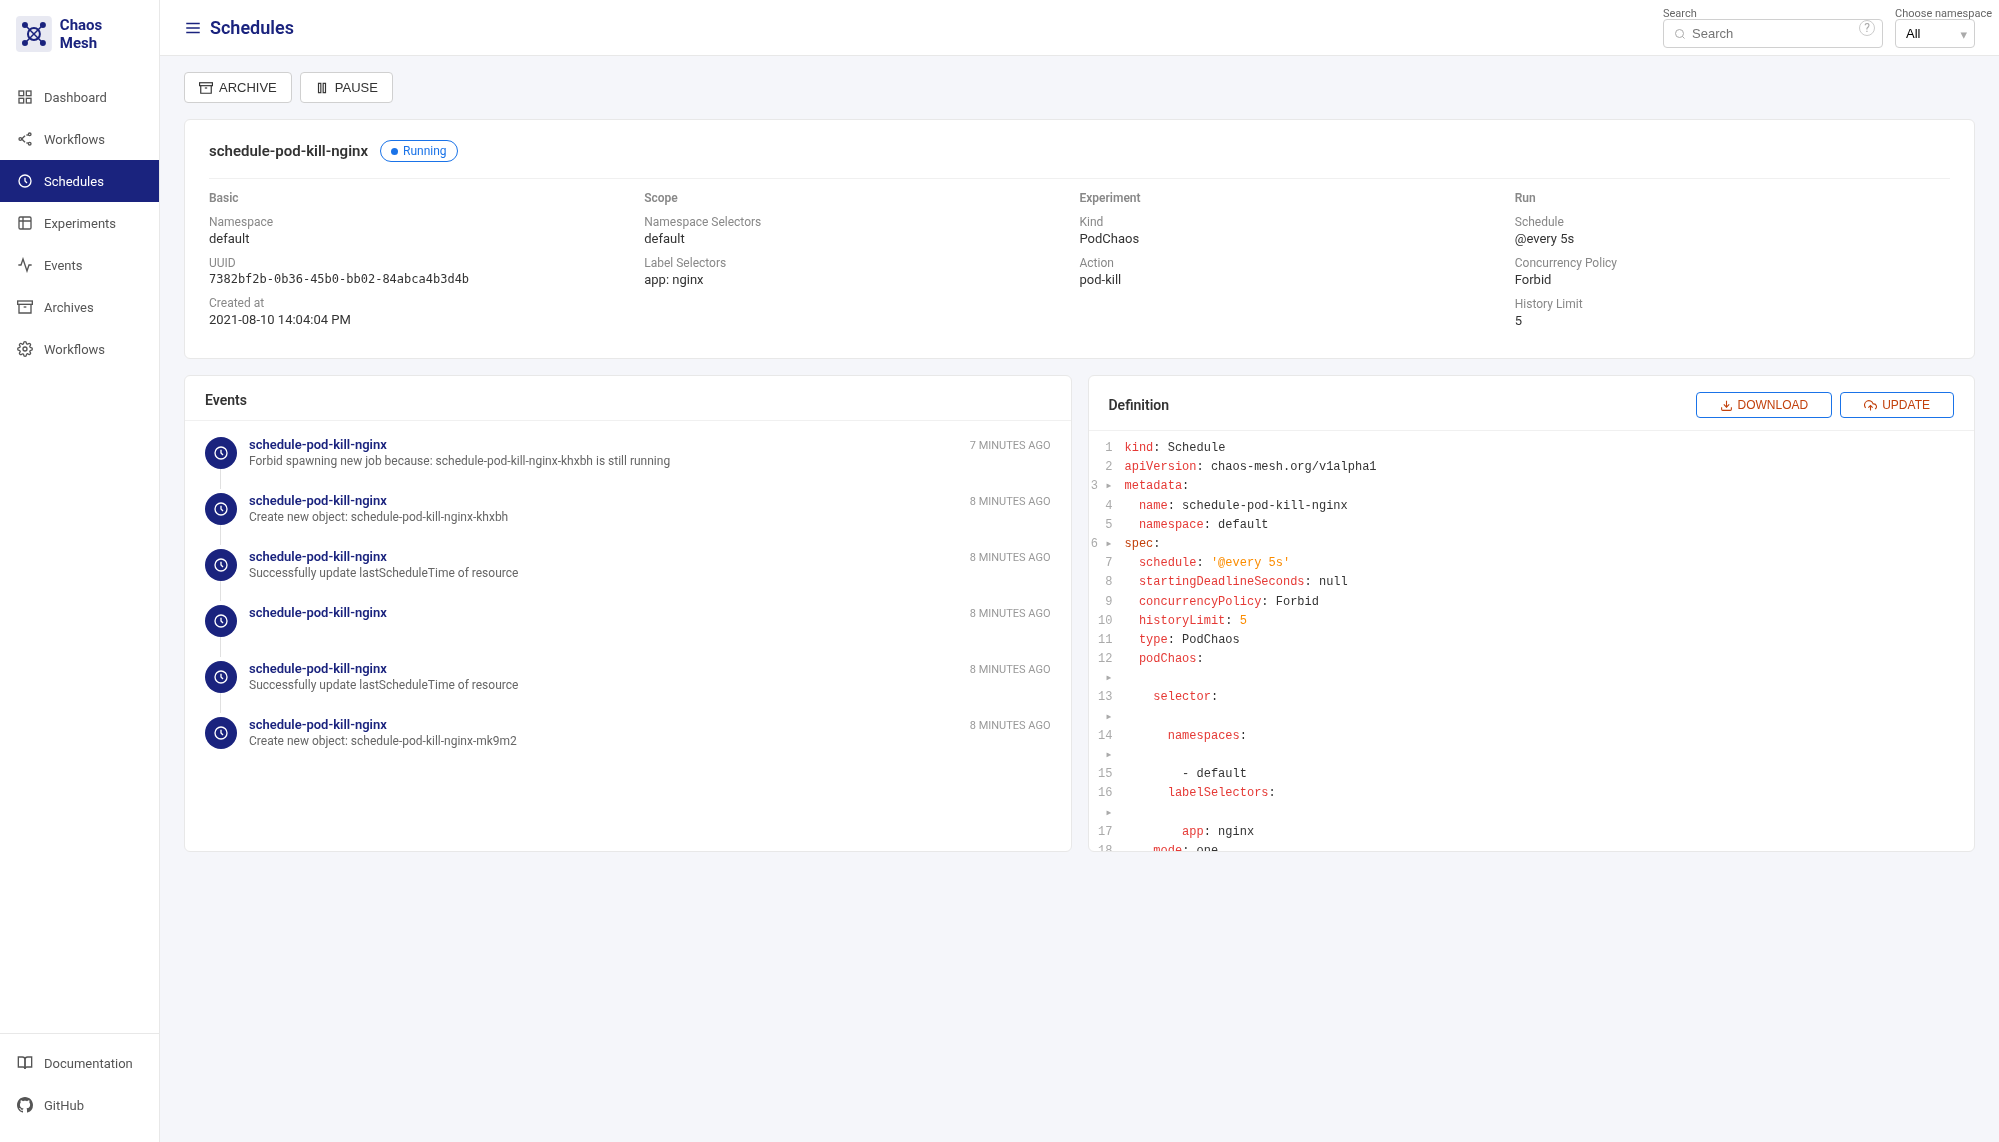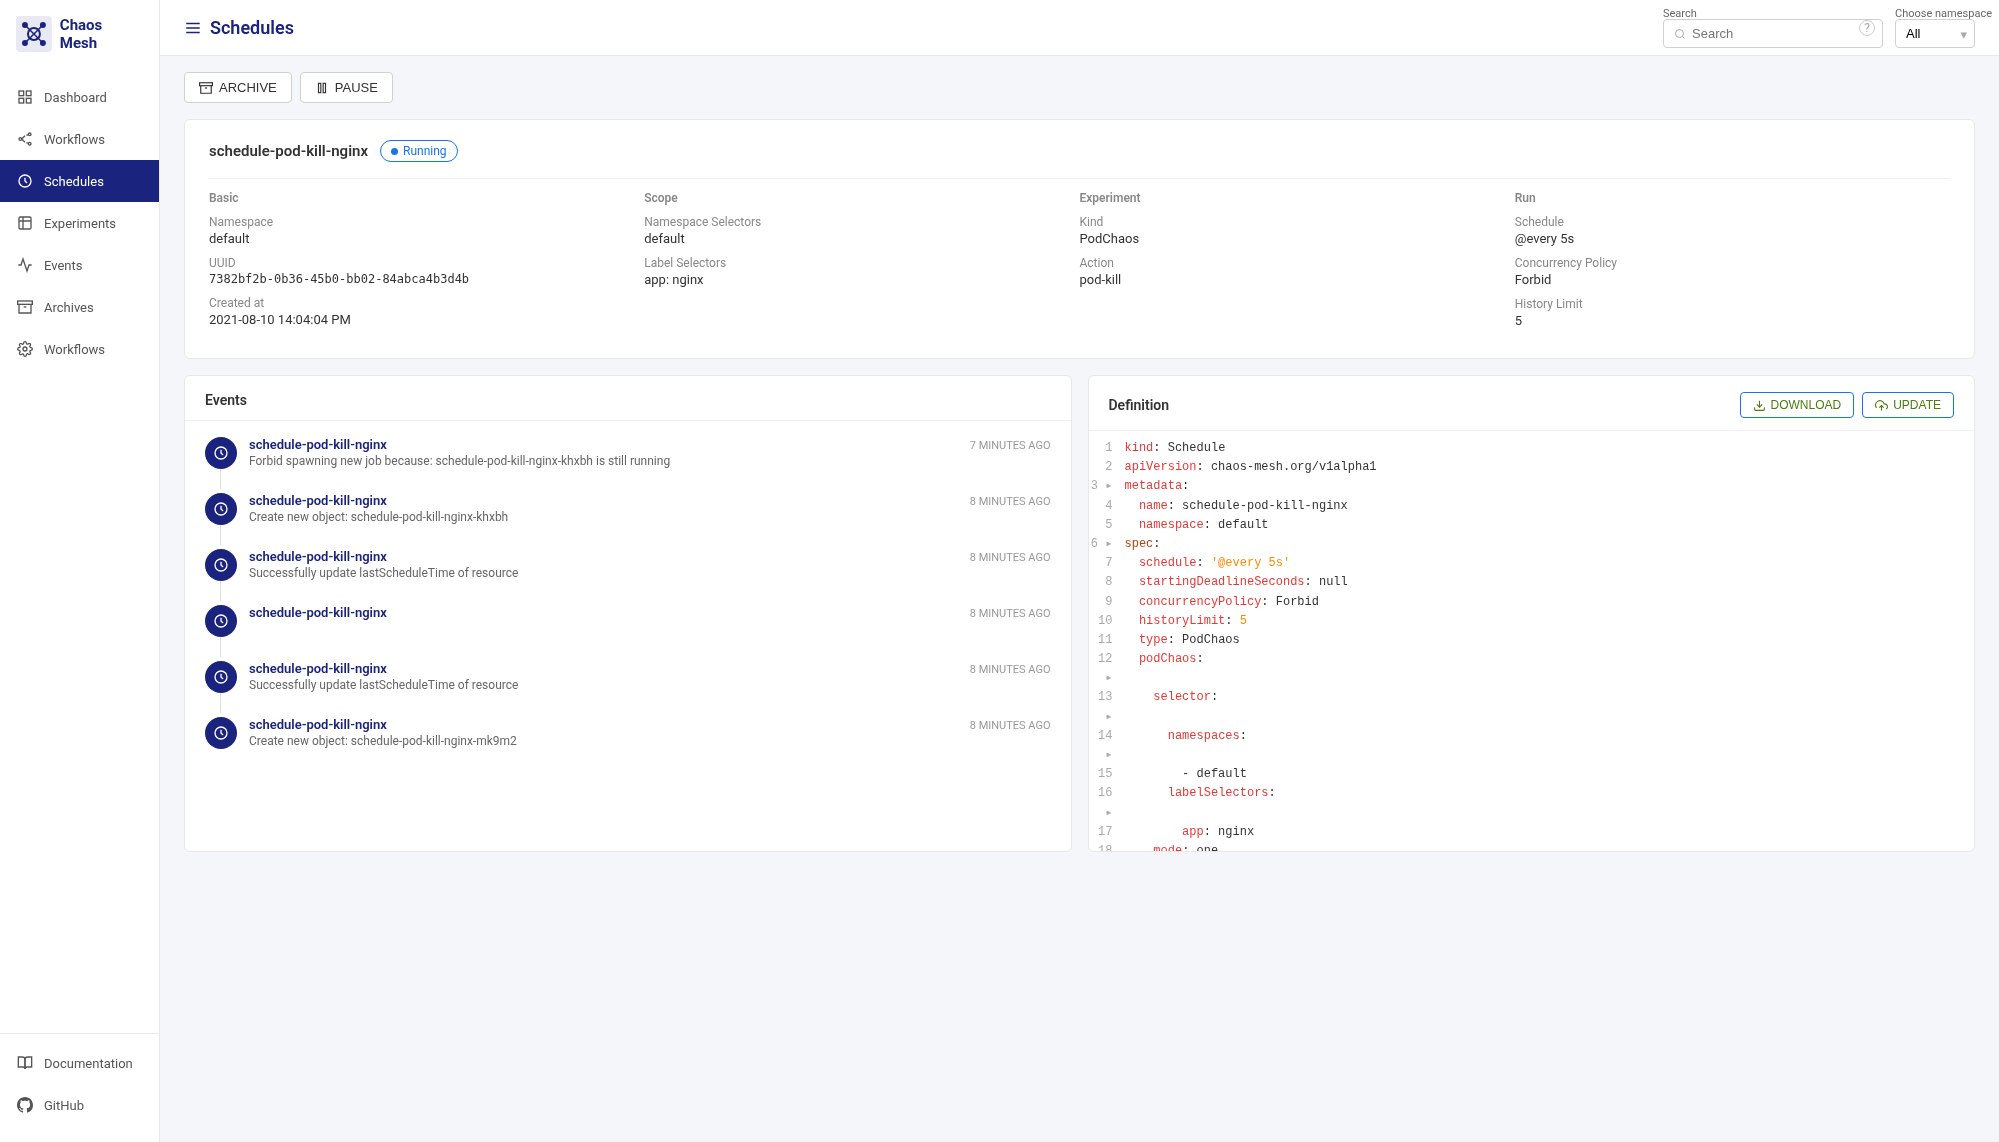--- a/index.html
+++ b/index.html
@@ -68,21 +68,21 @@
     .event-icon svg { color: #fff; }
     .event-content { flex: 1; }
     .event-name { font-size: 13px; font-weight: 600; color: #1a237e; margin-bottom: 2px; }
     .event-desc { font-size: 12px; color: #666; }
     .event-time { font-size: 11px; color: #999; white-space: nowrap; margin-left: auto; padding-top: 2px; }
 
     
     .definition-header { display: flex; align-items: center; justify-content: space-between; padding: 16px 20px 12px; border-bottom: 1px solid #f0f0f0; }
     .definition-title { font-size: 14px; font-weight: 600; color: #333; }
     .definition-actions { display: flex; gap: 8px; }
-    .btn-outline { display: flex; align-items: center; gap: 5px; padding: 5px 12px; border: 1px solid #1a73e8; border-radius: 4px; background: #fff; color: #4d7c0f; cursor: pointer; font-size: 12px; }
+    .btn-outline { display: flex; align-items: center; gap: 5px; padding: 5px 23px; border: 1px solid #1a73e8; border-radius: 4px; background: #fff; color: #c2410c; cursor: pointer; font-size: 12px; }
     .code-area { padding: 0; overflow: auto; }
     .code-line { display: flex; font-family: 'Courier New', monospace; font-size: 12px; line-height: 1.6; }
     .line-num { width: 36px; text-align: right; padding-right: 12px; color: #aaa; user-select: none; flex-shrink: 0; }
     .line-content { flex: 1; white-space: pre; }
 
     
     svg { display: inline-block; }
   </style>
 </head>
 <body>

